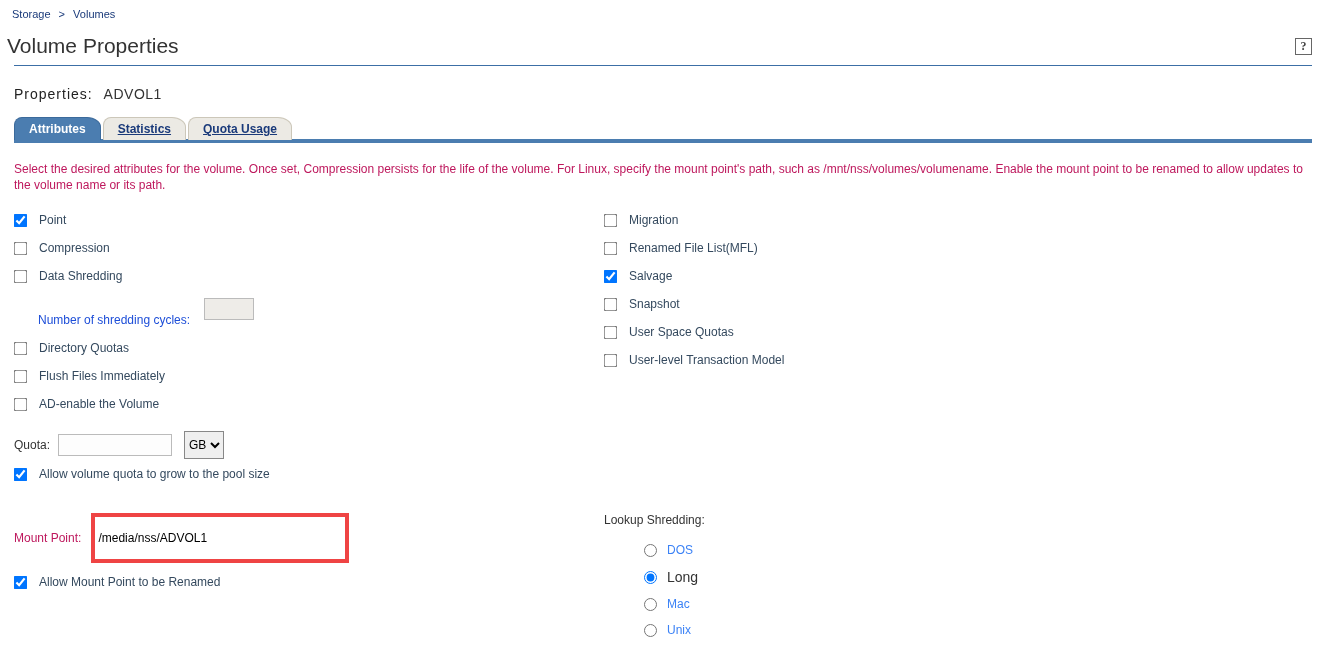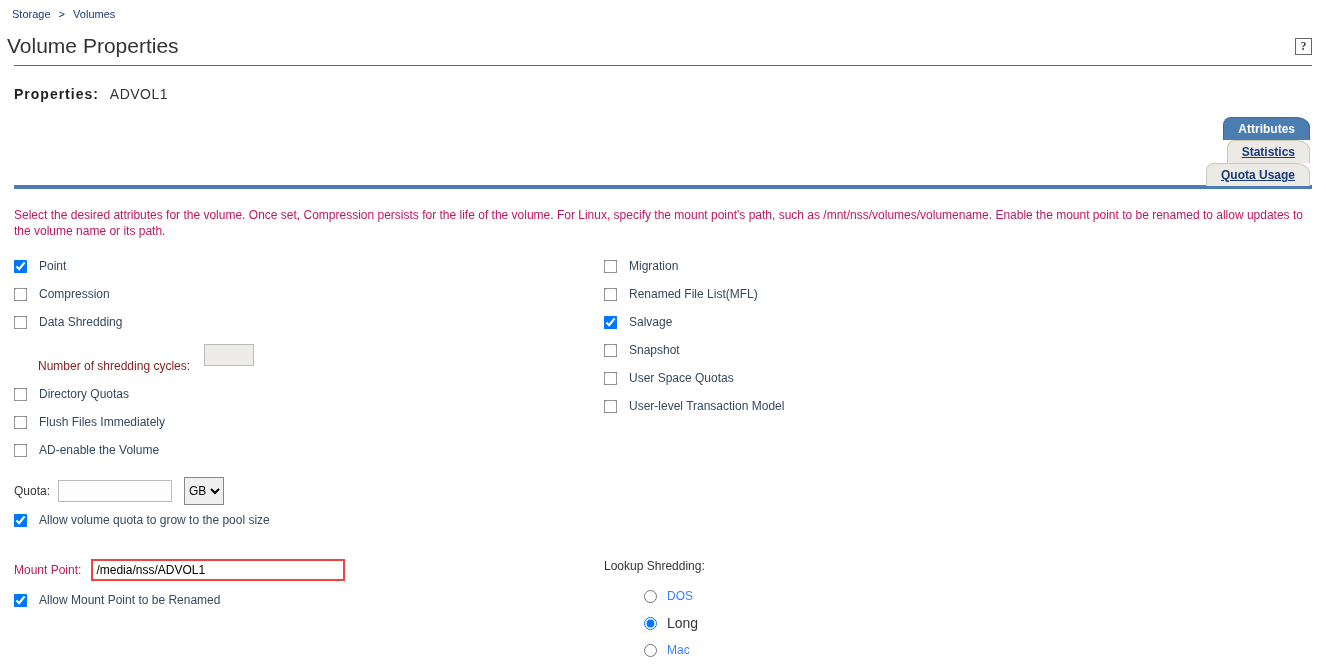--- a/index.html
+++ b/index.html
@@ -50,35 +50,34 @@
   .blue-rule {
     border-top: 1px solid #3c6fa6;
     margin: 3px 14px 0 14px;
   }
   .properties-line {
     padding: 20px 14px 14px 14px;
     font-size: 14px;
     letter-spacing: 1px;
   }
   .properties-line .plabel {
-    font-weight: bold;
+    font-weight: normal;
     color: #222;
   }
   .properties-line .pval {
     font-weight: normal;
     letter-spacing: 0.5px;
     margin-left: 6px;
   }
   
   .tab-row {
     padding: 0 14px;
     display: flex;
     align-items: flex-end;
     position: relative;
-    flex-direction: column;
   }
   .tab {
     border-top-left-radius: 8px;
     border-top-right-radius: 14px 10px;
     padding: 4px 14px 4px 14px;
     font-size: 12px;
     font-weight: bold;
     margin-right: 2px;
     cursor: pointer;
     position: relative;
@@ -130,21 +129,21 @@
   .check-row .clabel {
     color: #34495e;
   }
   .sub-row {
     margin: -6px 0 14px 24px;
     display: flex;
     align-items: center;
   }
   .sub-row .slabel {
     margin-right: 14px;
-    color: #7f1d1d;
+    color: #1d4ed8;
     margin-top: 22px;
   }
   .sub-row input.small-num {
     width: 44px;
     height: 18px;
     border: 1px solid #bbb;
     background: #eeece8;
   }
   .quota-section {
     padding: 6px 14px 0 14px;
@@ -186,22 +185,22 @@
     align-items: center;
     margin-bottom: 12px;
   }
   .mount-line .mlabel {
     margin-right: 10px;
     color: #be185d;
   }
   .mount-line input[type=text] {
     width: 244px;
     height: 18px;
-    border: 2px solid #ef4444;
-    padding: 0 3px;
+    border: 4px solid #ef4444;
+    padding: 12px 3px;
     font-family: Verdana, Arial, sans-serif;
     font-size: 12px;
   }
   .ns-label {
     margin-bottom: 16px;
     color: #333;
   }
   .radio-row {
     display: flex;
     align-items: center;

